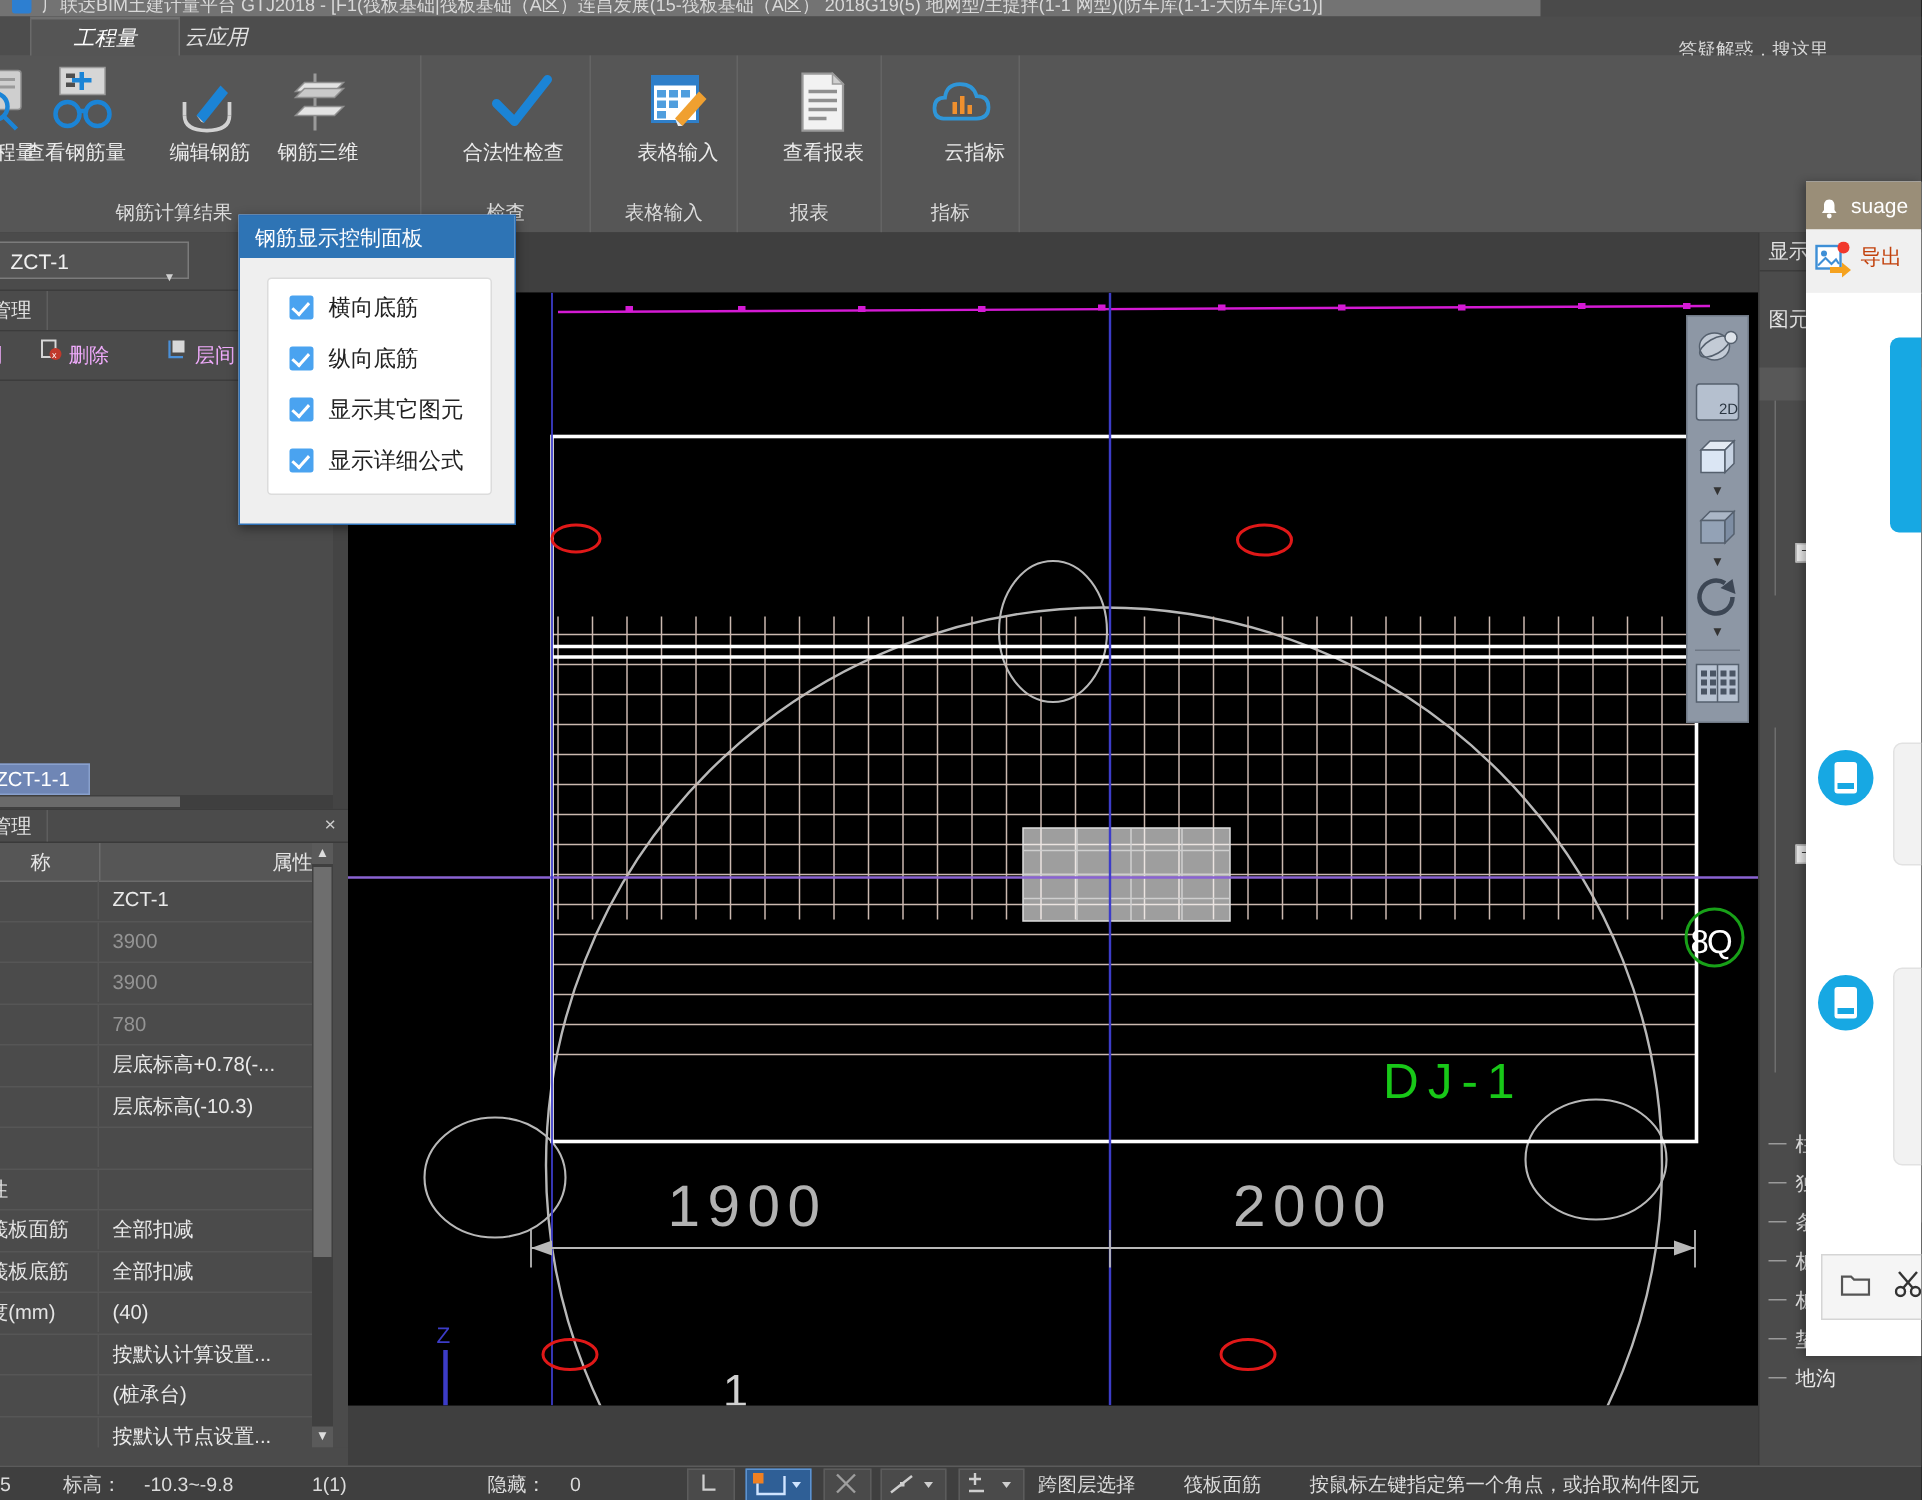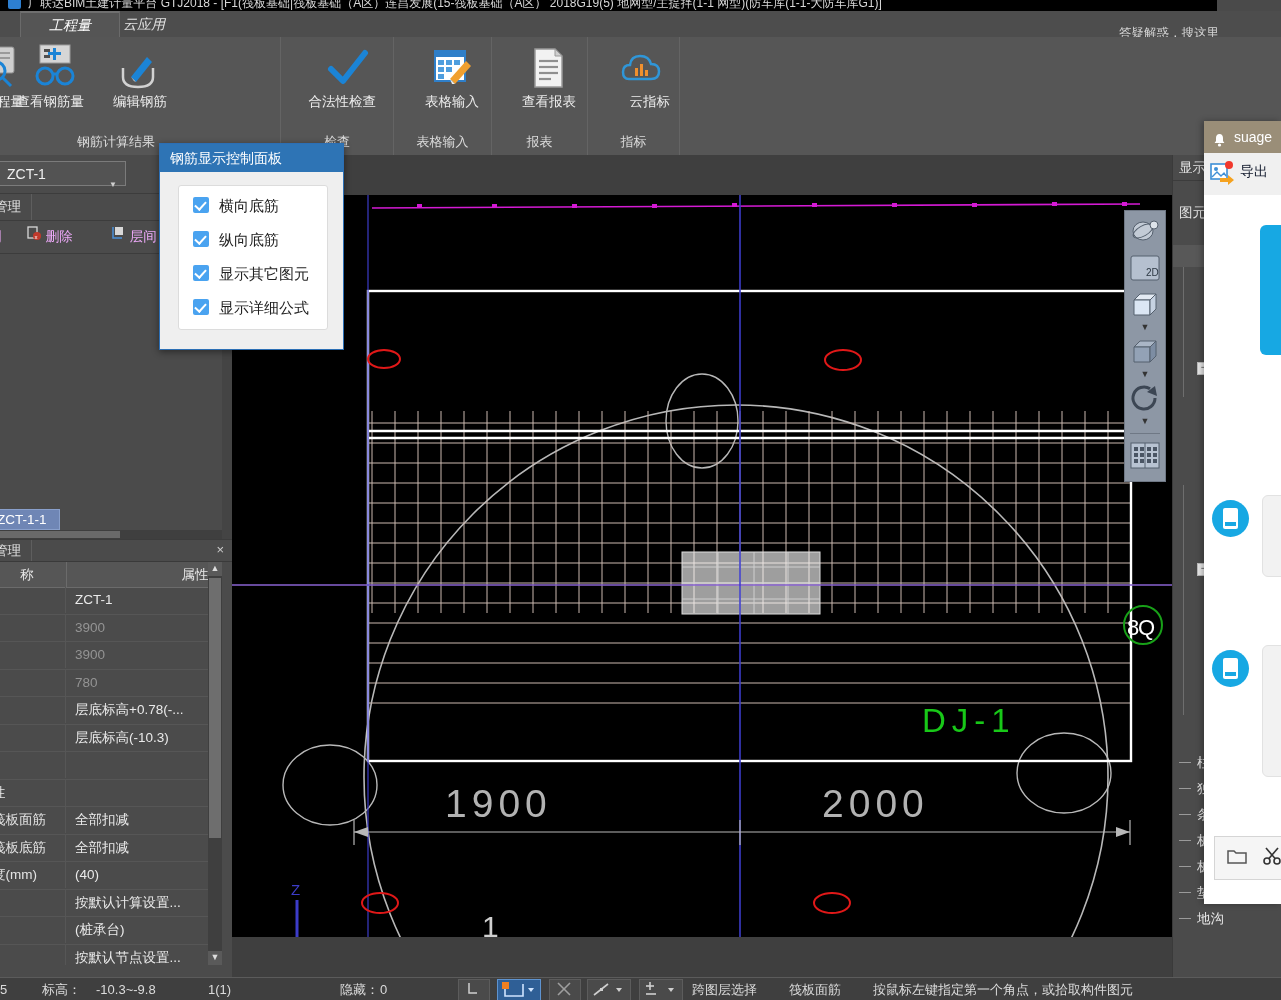--- a/index.html
+++ b/index.html
@@ -8,22 +8,22 @@
     background:#4a4a4a;
     font-family:"Liberation Sans","DejaVu Sans",sans-serif;
     font-size:13px;color:#e6e6e6;
     position:relative;
     -webkit-font-smoothing:antialiased;
   }
   .abs{position:absolute;}
 
   
   #titlebar{
-    left:0;top:0;width:1217px;height:11px;
-    background:#000000;overflow:hidden;
+    left:0;top:0;width:1027px;height:11px;
+    background:#737373;overflow:hidden;
     white-space:nowrap;
   }
   #titlebar .ttxt{
     position:absolute;left:28px;top:-5px;font-size:12px;color:#d8d8d8;
   }
   #titlebar .tlogo{
     position:absolute;left:8px;top:-4px;width:13px;height:13px;
     background:#2d7fd1;border-radius:2px;
   }
 
@@ -226,21 +226,21 @@
     position:absolute;left:0;top:0;width:77px;height:32px;
     background:#9a8e78;color:#fff;font-size:14px;line-height:32px;
   }
   #rpcap .bell{position:absolute;left:8px;top:6px;font-size:15px;color:#fff;}
   #rpcap .nm{position:absolute;left:30px;top:0;white-space:nowrap;}
   #rptool{
     position:absolute;left:0;top:32px;width:77px;height:42px;
     background:#f0f0f0;border-bottom:1px solid #dadada;
   }
   #rptool .ex{position:absolute;left:6px;top:8px;width:26px;height:26px;}
-  #rptool .exlb{position:absolute;left:36px;top:10px;font-size:14px;color:#0f172a;white-space:nowrap;}
+  #rptool .exlb{position:absolute;left:36px;top:10px;font-size:14px;color:#c2410c;white-space:nowrap;}
   #rpbody{position:absolute;left:0;top:74px;width:77px;height:620px;background:#fff;}
   .bubblelt{position:absolute;left:8px;width:37px;height:37px;border-radius:50%;background:#17a8e3;}
   .bubblelt .scr{position:absolute;left:11px;top:8px;width:15px;height:21px;background:#fff;border-radius:2px;}
   .bubblelt .scr:after{content:"";position:absolute;left:2px;bottom:3px;width:11px;height:4px;background:#17a8e3;}
   .bluebox{position:absolute;border-radius:6px;background:#17a8e3;}
   .graybox{position:absolute;border-radius:6px;background:#f2f2f2;border:1px solid #e2e2e2;}
   #rpfloat{
     position:absolute;left:10px;top:715px;width:82px;height:42px;
     background:#f5f5f5;border:1px solid #d5d5d5;
   }
@@ -321,20 +321,31 @@
       <span class="ic">
         <svg width="58" height="50" viewBox="0 0 58 50">
             <path d="M14 34 q0 10 15 10 q15 0 15 -10" fill="none" stroke="#d2d2d2" stroke-width="2.5"></path>
             <line x1="14" y1="34" x2="14" y2="25" stroke="#d2d2d2" stroke-width="2.5"></line>
             <line x1="44" y1="34" x2="44" y2="25" stroke="#d2d2d2" stroke-width="2.5"></line>
             <path d="M22 34 L38 14 L43 19 L27 39 Z" fill="#1b84d6"></path>
             <path d="M22 34 L25 38 L27 39 Z" fill="#e8e8e8"></path>
           </svg>
       </span>
       <span class="lb">编辑钢筋</span>
+    </div>
+    <div class="rbtn" style="left:215px;">
+      <span class="ic">
+        <svg width="58" height="50" viewBox="0 0 58 50">
+            <line x1="29" y1="6" x2="29" y2="44" stroke="#9a9a9a" stroke-width="2"></line>
+            <polygon points="16,18 42,18 48,12 22,12" fill="#e3e3e3" stroke="#8f8f8f"></polygon>
+            <polygon points="16,22 42,22 48,16 22,16" fill="#c9c9c9" stroke="#8f8f8f"></polygon>
+            <polygon points="16,34 42,34 48,28 22,28" fill="#e3e3e3" stroke="#8f8f8f"></polygon>
+          </svg>
+      </span>
+      <span class="lb">钢筋三维</span>
     </div>
     <div class="glabel">钢筋计算结果</div>
   </div>
 
   <div class="rgroup" style="left:281px;width:113px;">
     <div class="rbtn" style="left:19px;width:76px;">
       <span class="ic">
         <svg width="58" height="50" viewBox="0 0 58 50">
             <polyline points="13,26 25,38 47,10" fill="none" stroke="#1b84d6" stroke-width="6" stroke-linecap="round" stroke-linejoin="round"></polyline>
           </svg>
@@ -843,21 +854,21 @@
         </svg>
     </span>
   </div>
 </div>
 
 <div id="statusbar" class="abs">
   <div class="sb" style="left:0px;">5</div>
   <div class="sb" style="left:42px;">标高：</div>
   <div class="sb" style="left:96px;">-10.3~-9.8</div>
   <div class="sb" style="left:208px;">1(1)</div>
-  <div class="sb" style="left:340px;">隐藏：</div>
+  <div class="sb" style="left:325px;">隐藏：</div>
   <div class="sb" style="left:380px;">0</div>
 
   <div class="sbtn" style="left:458px;">
     <svg width="28" height="19" viewBox="0 0 28 19">
         <polyline points="10,3 10,13 18,13" fill="none" stroke="#cfcfcf" stroke-width="1.5"></polyline>
       </svg>
   </div>
   <div class="sbtn wide on" style="left:497px;">
     <svg width="40" height="19" viewBox="0 0 40 19">
         <rect x="4" y="2" width="7" height="7" fill="#ef8022"></rect>

